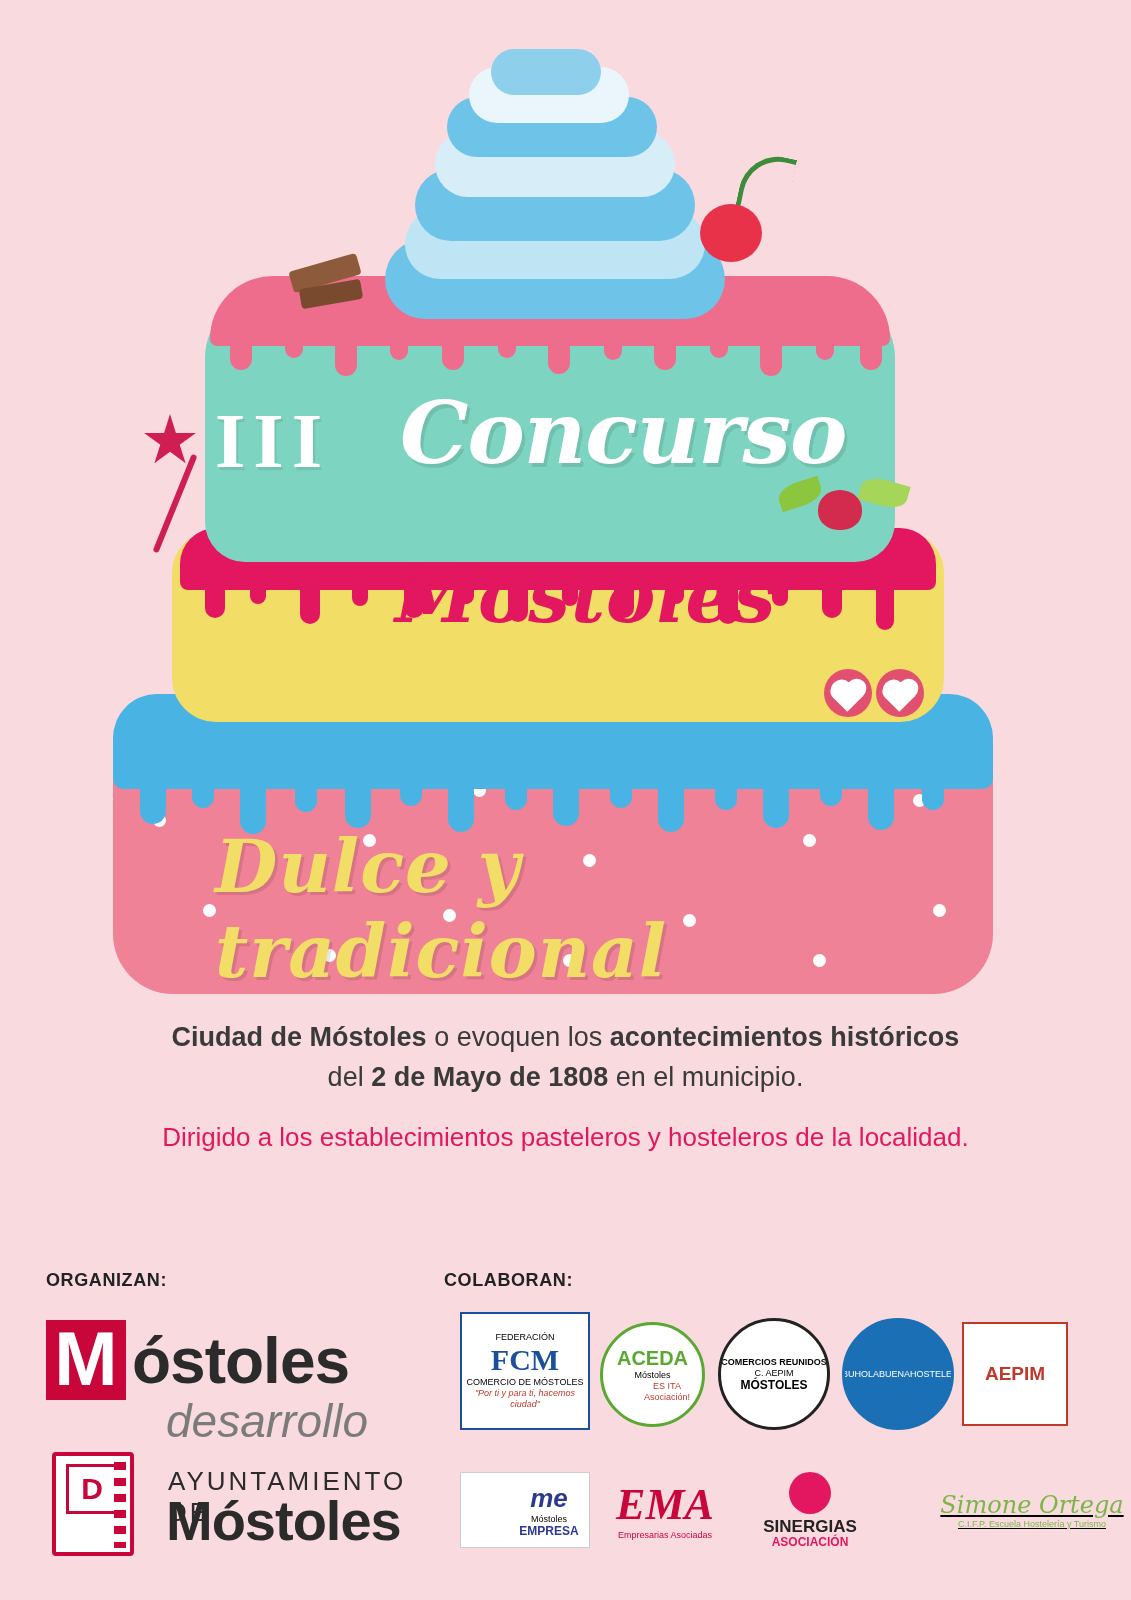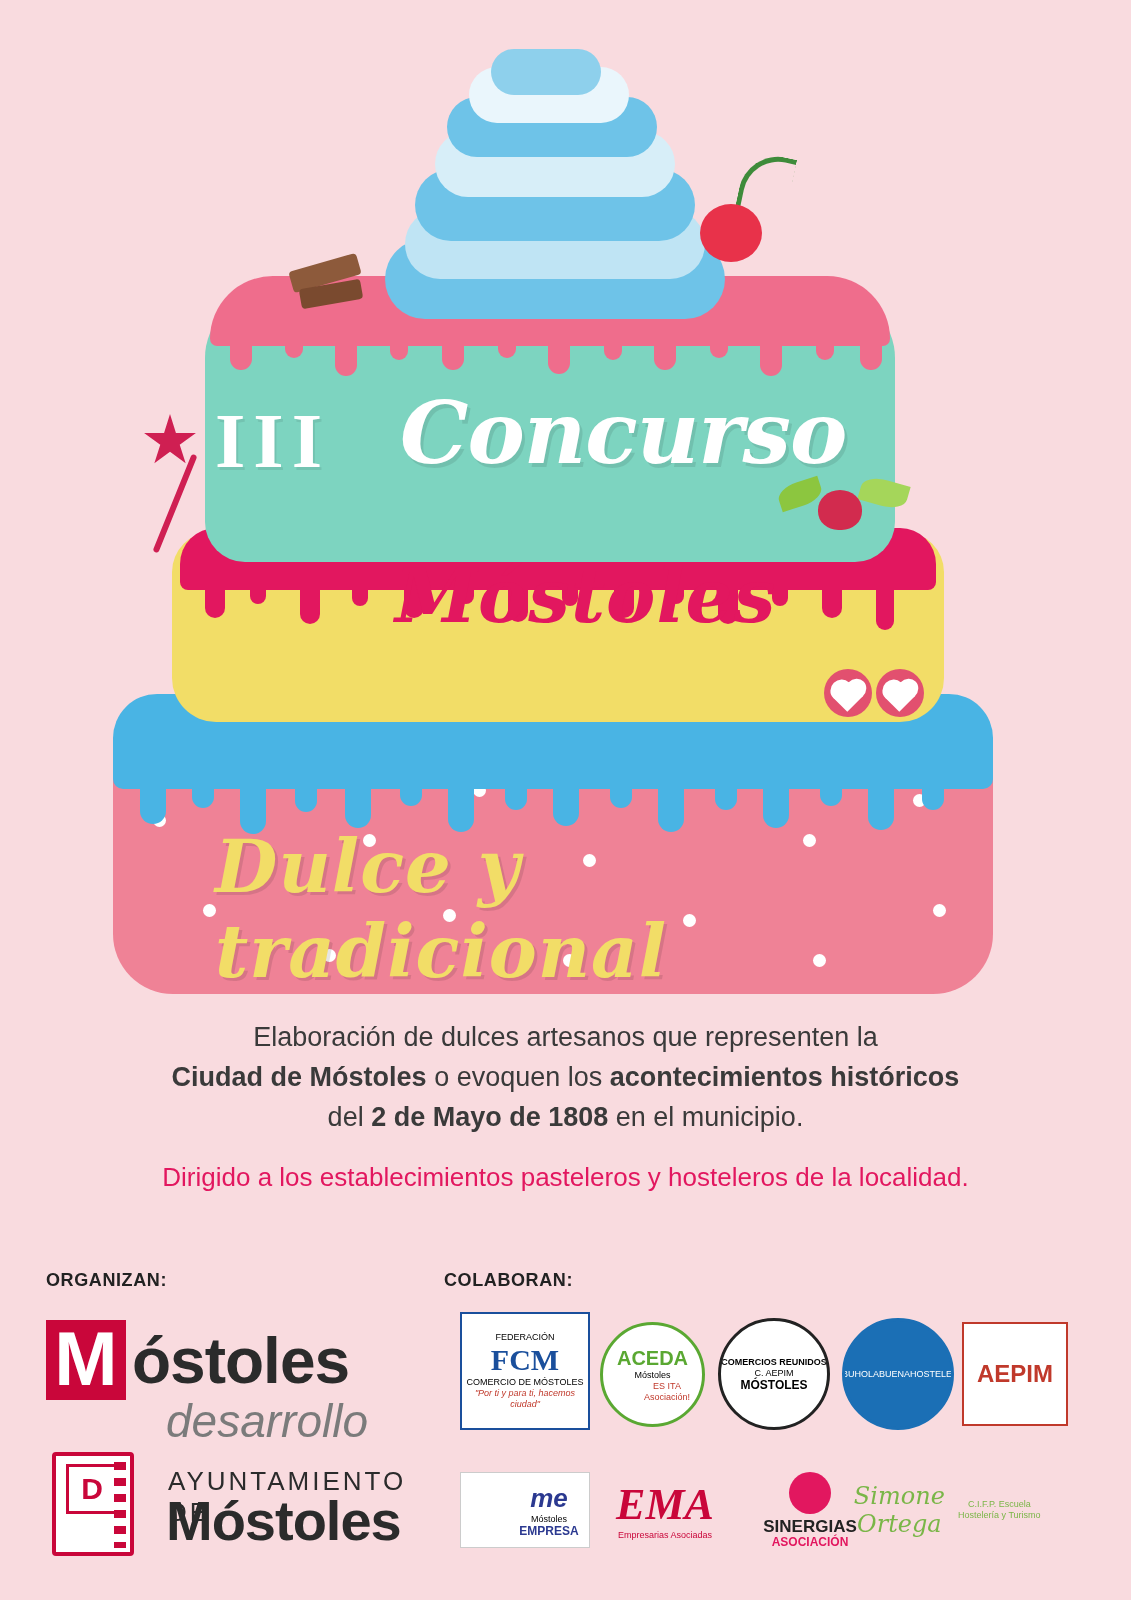--- a/index.html
+++ b/index.html
@@ -574,21 +574,20 @@
       </div>
     </div>
 
     <div class="title-iii">III</div>
     <div class="title-concurso">Concurso</div>
     <div class="title-mostoles">Móstoles</div>
     <div class="title-dulce">Dulce y tradicional</div>
   </div>
 
   <div class="copy">
-    <p>Elaboración de dulces artesanos que representen la</p>
     <p><span class="b">Ciudad de Móstoles</span><span> o evoquen los </span><span class="b">acontecimientos históricos</span></p>
     <p><span>del </span><span class="b">2 de Mayo de 1808</span><span> en el municipio.</span></p>
     <p class="dirigido">Dirigido a los establecimientos pasteleros y hosteleros de la localidad.</p>
   </div>
 
   <div class="organizan-label">ORGANIZAN:</div>
   <div class="colaboran-label">COLABORAN:</div>
 
   <div class="md-logo">
     <div class="md-square"></div>
@@ -623,38 +622,38 @@
     <div class="badge-txt-sm" style="font-weight:bold;">COMERCIOS REUNIDOS</div>
     <div class="badge-txt-sm">C. AEPIM</div>
     <div class="badge-txt-md">MÓSTOLES</div>
   </div>
 
   <div class="collab badge-circle" style="left:842px;top:1318px;width:112px;height:112px;border-color:#1b6fb5;background:#1b6fb5;color:#fff;">
     <div class="badge-txt-sm" style="padding:8px;">WWW.BUHOLABUENAHOSTELERIA.ES</div>
   </div>
 
   <div class="collab badge-rect" style="left:962px;top:1322px;width:106px;height:104px;border:2px solid #c0392b;">
-    <div style="font-size:24px;font-weight:bold;color:#c0392b;">AEPIM</div>
+    <div style="font-size:19px;font-weight:bold;color:#c0392b;">AEPIM</div>
   </div>
 
   <div class="collab badge-rect" style="left:460px;top:1472px;width:130px;height:76px;border:1px solid #ccc;flex-direction:column;padding-left:48px;">
     <div style="font-size:26px;font-weight:bold;color:#2b3990;font-style:italic;">me</div>
     <div class="badge-txt-sm">Móstoles</div>
     <div class="badge-txt-md" style="color:#2b3990;">EMPRESA</div>
   </div>
 
   <div class="collab" style="left:600px;top:1470px;width:130px;height:80px;flex-direction:column;">
     <div style="font-size:44px;font-weight:bold;color:#c9063a;font-style:italic;font-family:'Liberation Serif',serif;">EMA</div>
     <div class="badge-txt-sm" style="color:#c9063a;">Empresarias Asociadas</div>
   </div>
 
   <div class="collab" style="left:740px;top:1466px;width:140px;height:88px;flex-direction:column;">
     <div style="width:42px;height:42px;border-radius:50%;background:#e2175f;margin-bottom:4px;"></div>
     <div class="badge-txt-lg" style="color:#222;">SINERGIAS</div>
     <div class="badge-txt-md" style="color:#e2175f;">ASOCIACIÓN</div>
   </div>
 
-  <div class="collab" style="left:844px;top:1468px;width:200px;height:84px;">
+  <div class="collab" style="left:932px;top:1468px;width:200px;height:84px;flex-direction:column;text-decoration:underline;">
     <div style="font-size:24px;font-style:italic;color:#7ab648;font-family:'DejaVu Serif',serif;">Simone Ortega</div>
     <div class="badge-txt-sm" style="color:#7ab648;">C.I.F.P. Escuela Hostelería y Turismo</div>
   </div>
 
 </div>
 
 </body></html>

